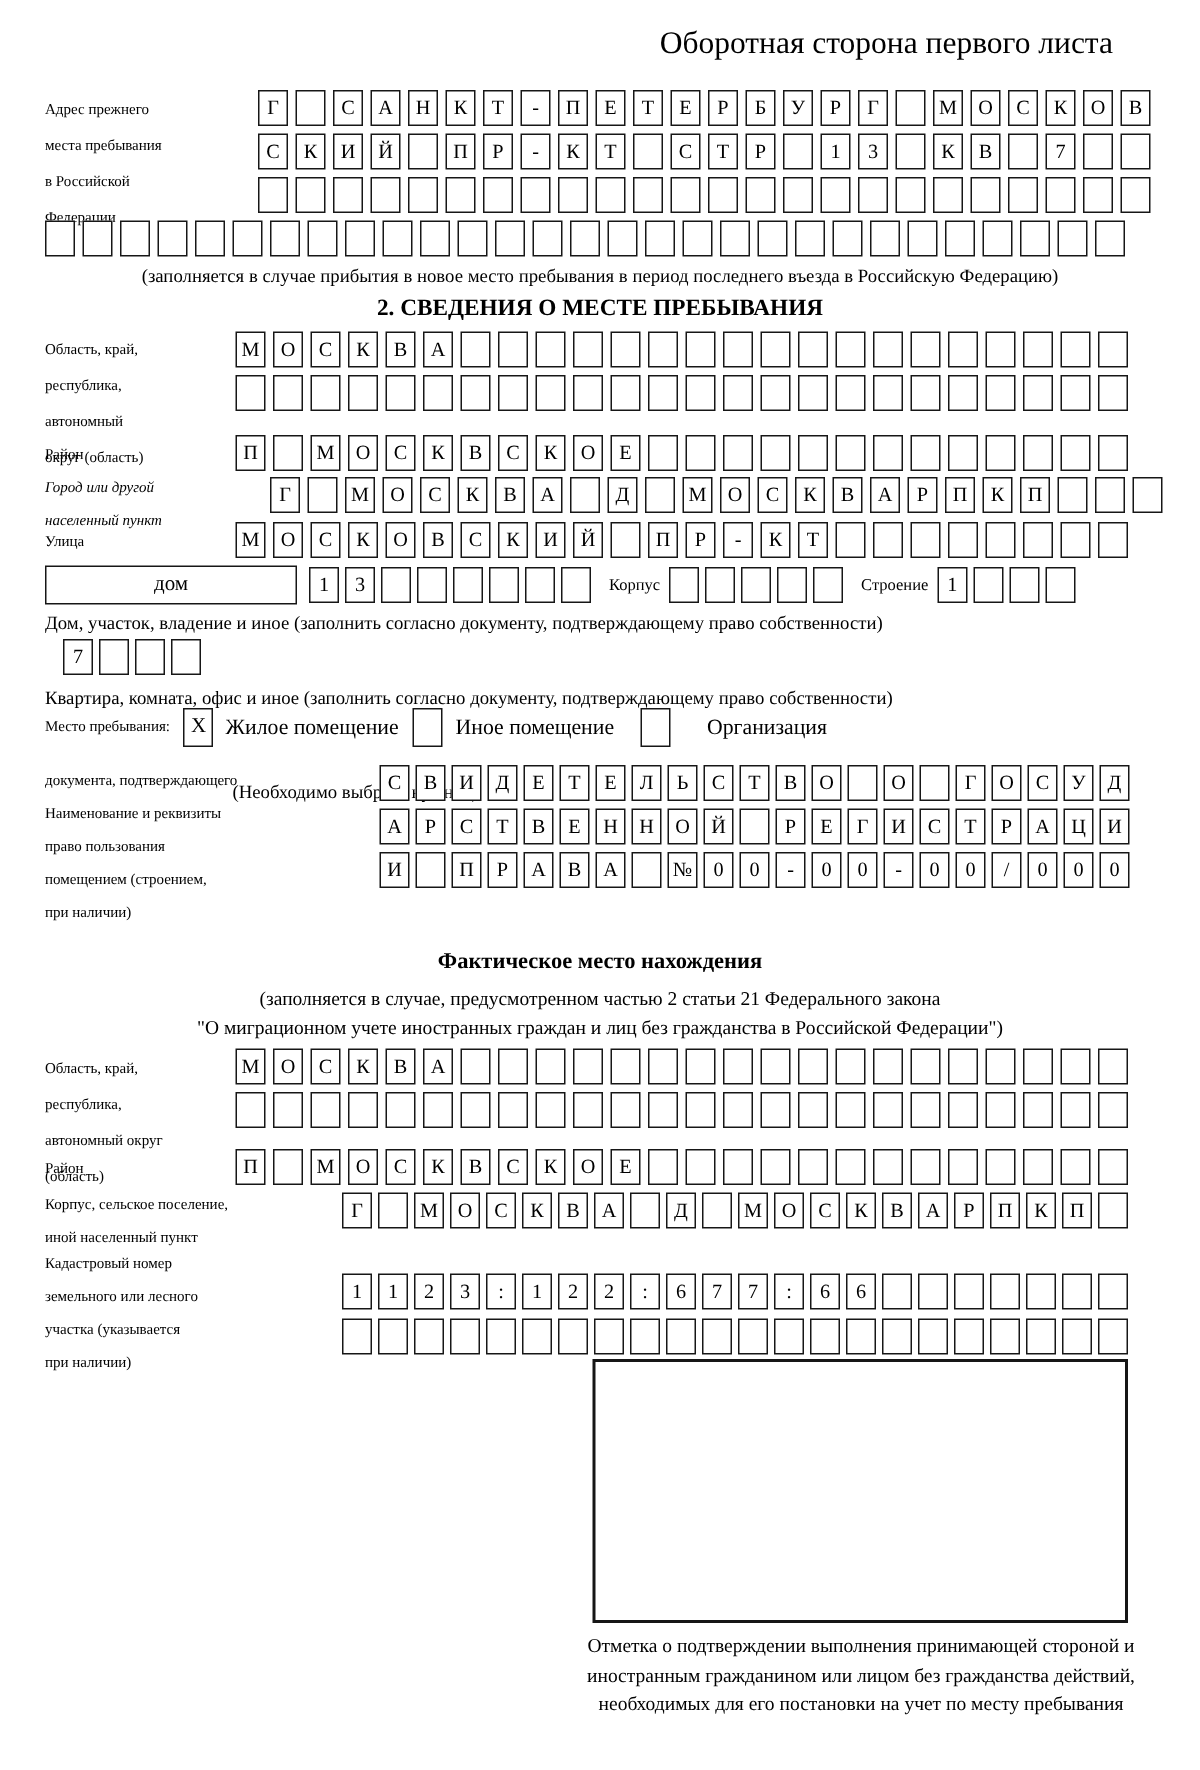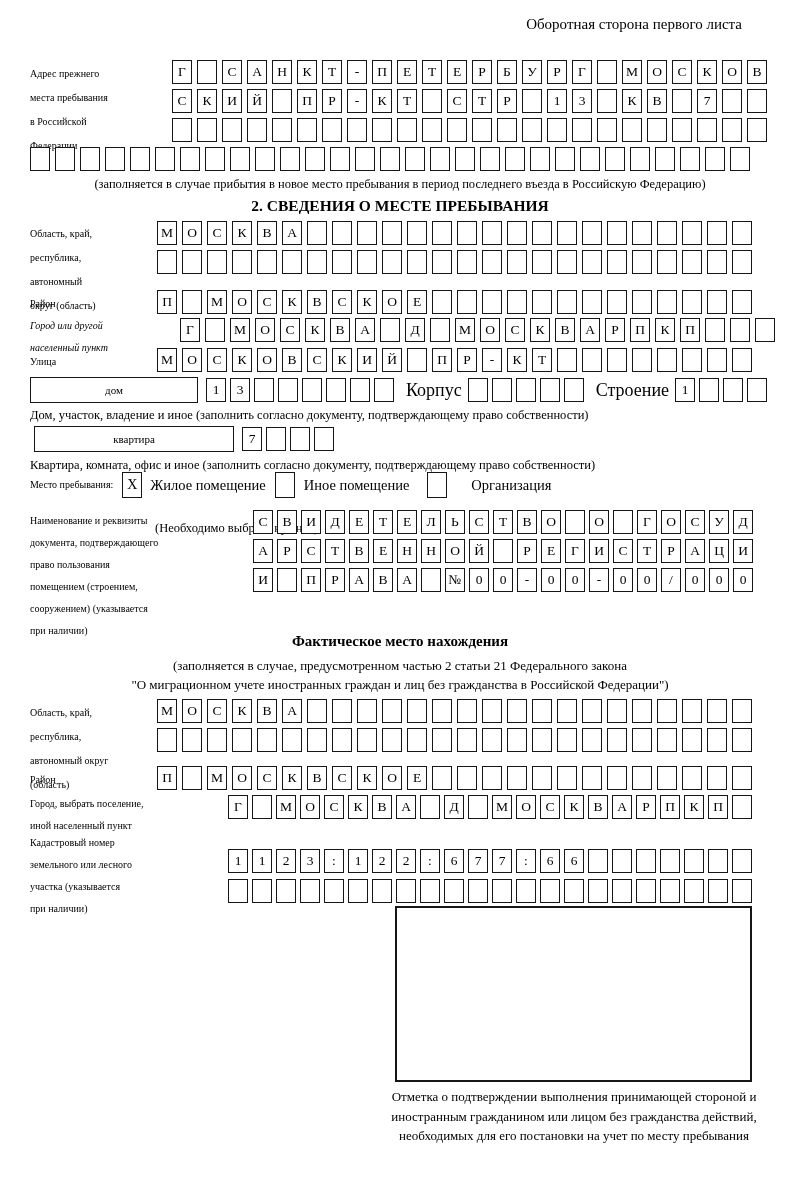--- a/index.html
+++ b/index.html
@@ -10,40 +10,40 @@
   .lh22{line-height:22px;}
   .note{font-size:12.5px;}
   .bold{font-weight:bold;}
   .center{left:0;right:0;text-align:center;}
   .cells{display:flex;}
   .cell{box-sizing:border-box;flex:0 0 20px;width:20px;height:24px;border:1.5px solid #161616;
         margin-right:4px;display:flex;align-items:center;justify-content:center;
         font-size:13.5px;line-height:1;background:#fff;}
   .p25 .cell{margin-right:5px;}
   .type-box{box-sizing:border-box;border:1.5px solid #161616;height:26px;display:flex;
-        align-items:center;justify-content:center;font-size:11px;background:#fff;}
+        align-items:center;justify-content:center;font-size:14px;background:#fff;}
   .chk{box-sizing:border-box;width:20px;height:26px;border:1.5px solid #161616;display:flex;
         align-items:center;justify-content:center;font-size:14px;background:#fff;}
   .flexrow{display:flex;align-items:center;}
 
-  #hdr{top:16px;right:58px;font-size:15px;}
+  #hdr{top:16px;right:58px;font-size:21px;}
   #a-lbl{top:62px;left:30px;width:150px;}
   #a-r1{top:60px;left:172px;} #a-r2{top:89px;left:172px;} #a-r3{top:118px;left:172px;}
   #a-r4{top:147px;left:30px;}
   #a-note{top:177px;}
   #s2-title{top:197px;font-size:15.5px;}
   #reg1-lbl{top:222px;left:30px;width:126px;}
   #reg1-r1{top:221px;left:157px;} #reg1-r2{top:250px;left:157px;}
   #dis1-lbl{top:292px;left:30px;} #dis1-r{top:290px;left:157px;}
   #city1-lbl{top:315px;left:30px;width:152px;font-style:italic;} #city1-r{top:318px;left:180px;}
   #str-lbl{top:350px;left:30px;} #str-r{top:348px;left:157px;}
   #house-row{top:377px;left:30px;}
   #house-type{width:168px;}
   #house-cells{margin-left:8px;}
-  #korpus-lbl,#stroenie-lbl{font-size:18px;margin:0 6px 0 8px;}
+  #korpus-lbl,#stroenie-lbl{font-size:11px;margin:0 6px 0 8px;}
   #house-note{top:408px;left:30px;}
   #apt-row{top:426px;left:34px;}
   #apt-type{width:200px;}
   #apt-cells{margin-left:8px;}
   #apt-note{top:458px;left:30px;}
   #place-row{top:472px;left:30px;height:26px;}
   #place-lbl{margin-right:9px;}
   .opt-lbl{font-size:14.5px;}
   #opt1-lbl{margin:0 9px 0 8px;} #opt2-lbl{margin:0 18px 0 9px;} #opt3-lbl{margin-left:24px;}
   #place-note{top:521px;left:155px;width:310px;text-align:left;}
@@ -356,21 +356,20 @@
     <div class="cells">
         <span class="cell">1</span>
         <span class="cell"></span>
         <span class="cell"></span>
         <span class="cell"></span>
       </div>
   </div>
   <div class="abs note" id="house-note">Дом, участок, владение и иное (заполнить согласно документу, подтверждающему право собственности)</div>
 
   <div class="abs flexrow" id="apt-row">
-    <div class="type-box" id="apt-type">квартира</div>
     <div class="cells" id="apt-cells">
         <span class="cell">7</span>
         <span class="cell"></span>
         <span class="cell"></span>
         <span class="cell"></span>
       </div>
   </div>
   <div class="abs note" id="apt-note">Квартира, комната, офис и иное (заполнить согласно документу, подтверждающему право собственности)</div>
 
   <div class="abs flexrow" id="place-row">
@@ -378,25 +377,24 @@
     <span class="chk">X</span>
     <span class="opt-lbl" id="opt1-lbl">Жилое помещение</span>
     <span class="chk"></span>
     <span class="opt-lbl" id="opt2-lbl">Иное помещение</span>
     <span class="chk"></span>
     <span class="opt-lbl" id="opt3-lbl">Организация</span>
   </div>
   <div class="abs note" id="place-note">(Необходимо выбрать нужное)</div>
 
   <div class="abs lbl lh22" id="doc-lbl">
+    <div>документа, подтверждающего</div>
     <div>Наименование и реквизиты</div>
-    <div>документа, подтверждающего</div>
     <div>право пользования</div>
     <div>помещением (строением,</div>
-    <div>сооружением) (указывается</div>
     <div>при наличии)</div>
   </div>
   <div class="abs cells" id="doc-r1">
       <span class="cell">С</span>
       <span class="cell">В</span>
       <span class="cell">И</span>
       <span class="cell">Д</span>
       <span class="cell">Е</span>
       <span class="cell">Т</span>
       <span class="cell">Е</span>
@@ -547,21 +545,21 @@
       <span class="cell"></span>
       <span class="cell"></span>
       <span class="cell"></span>
       <span class="cell"></span>
       <span class="cell"></span>
       <span class="cell"></span>
       <span class="cell"></span>
     </div>
 
   <div class="abs lbl lh22" id="city2-lbl">
-    <div>Город, выбрать поселение,</div>
+    <div>Корпус, сельское поселение,</div>
     <div>иной населенный пункт</div>
   </div>
   <div class="abs cells" id="city2-r">
       <span class="cell">Г</span>
       <span class="cell"></span>
       <span class="cell">М</span>
       <span class="cell">О</span>
       <span class="cell">С</span>
       <span class="cell">К</span>
       <span class="cell">В</span>

